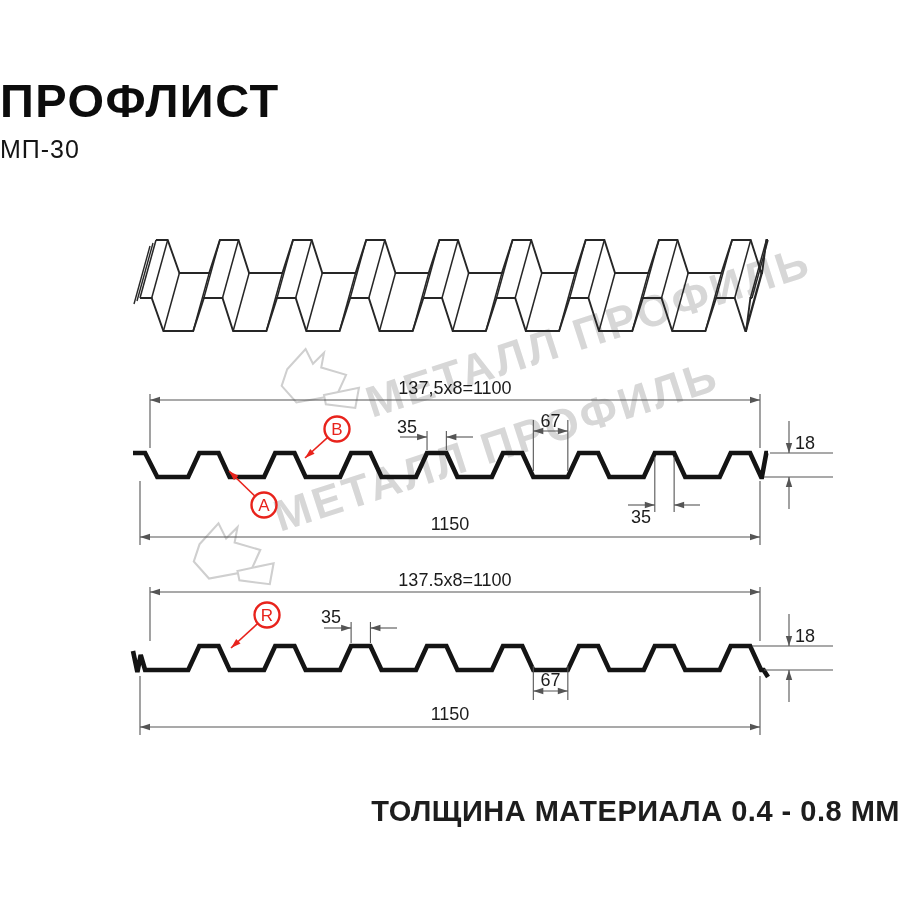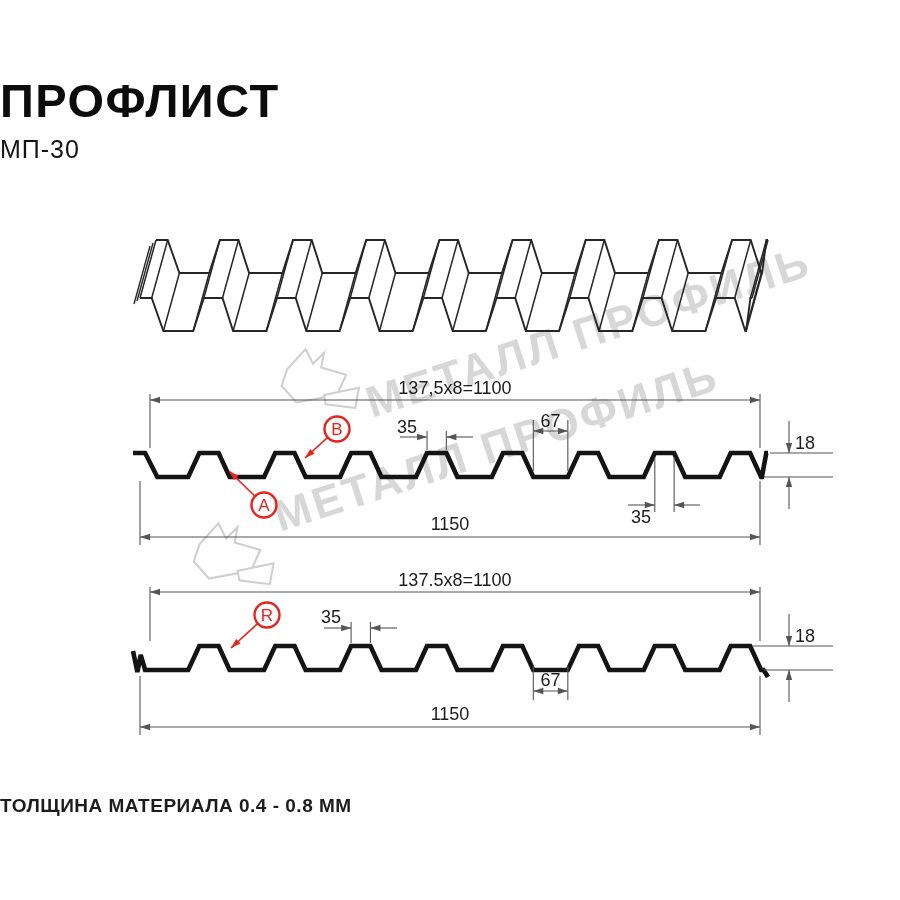--- a/index.html
+++ b/index.html
@@ -2,22 +2,22 @@
 <html><head>
 <meta charset="utf-8">
 <style>
   html,body{margin:0;padding:0;background:#ffffff;}
   body{width:900px;height:900px;position:relative;font-family:"Liberation Sans",sans-serif;overflow:hidden;}
   .page{position:relative;width:900px;height:900px;background:#fff;}
   #drawing{position:absolute;left:0;top:0;}
   .header{position:absolute;top:76px;left:0;width:900px;text-align:left;z-index:3;}
   .title{font-size:47px;font-weight:bold;letter-spacing:1.5px;color:#0c0c0c;line-height:1.05;}
   .subtitle{font-size:25px;font-weight:normal;letter-spacing:1px;color:#141414;margin-top:10px;}
-  .footer{position:absolute;top:795px;left:0;width:900px;text-align:left;z-index:3;
-          font-size:19px;font-weight:bold;letter-spacing:0.5px;color:#1d1d1d;}
+  .footer{position:absolute;top:795px;left:0;width:900px;text-align:right;z-index:3;
+          font-size:29px;font-weight:bold;letter-spacing:0.5px;color:#1d1d1d;}
   svg text{font-family:"Liberation Sans",sans-serif;}
 </style>
 </head>
 <body>
 
 <div class="page">
   <div class="header">
     <div class="title">ПРОФЛИСТ</div>
     <div class="subtitle">МП-30</div>
   </div>

